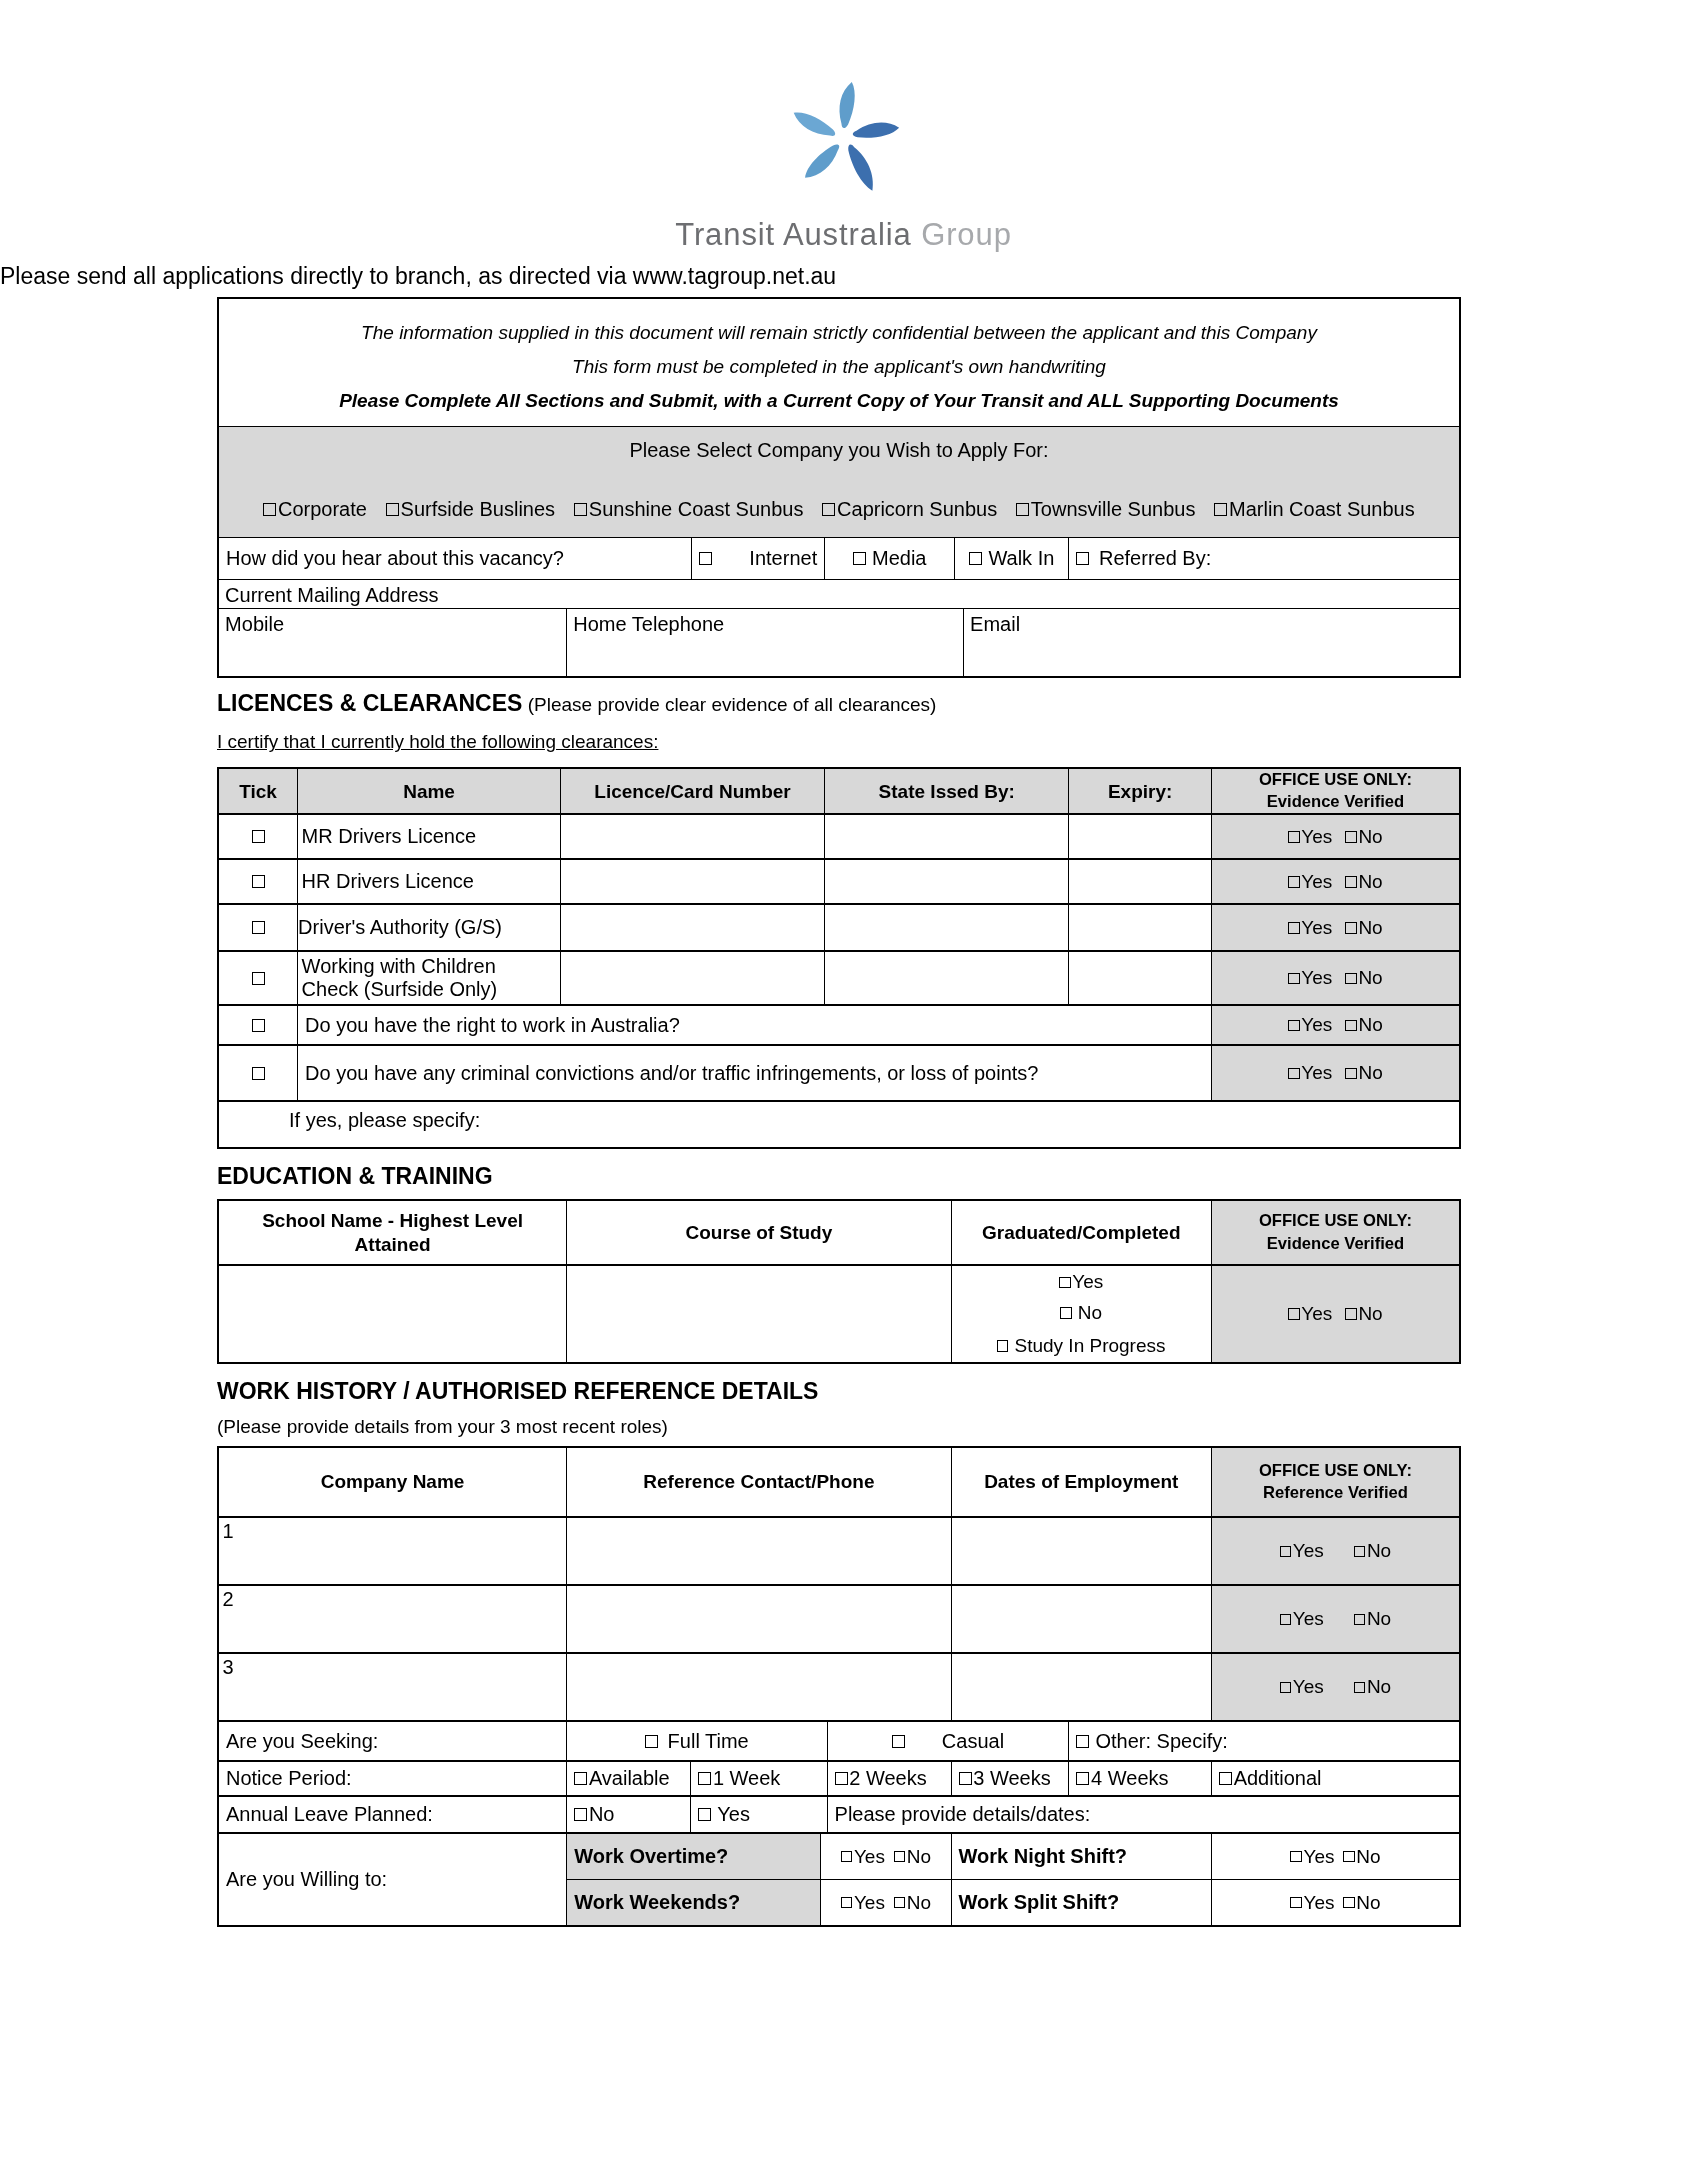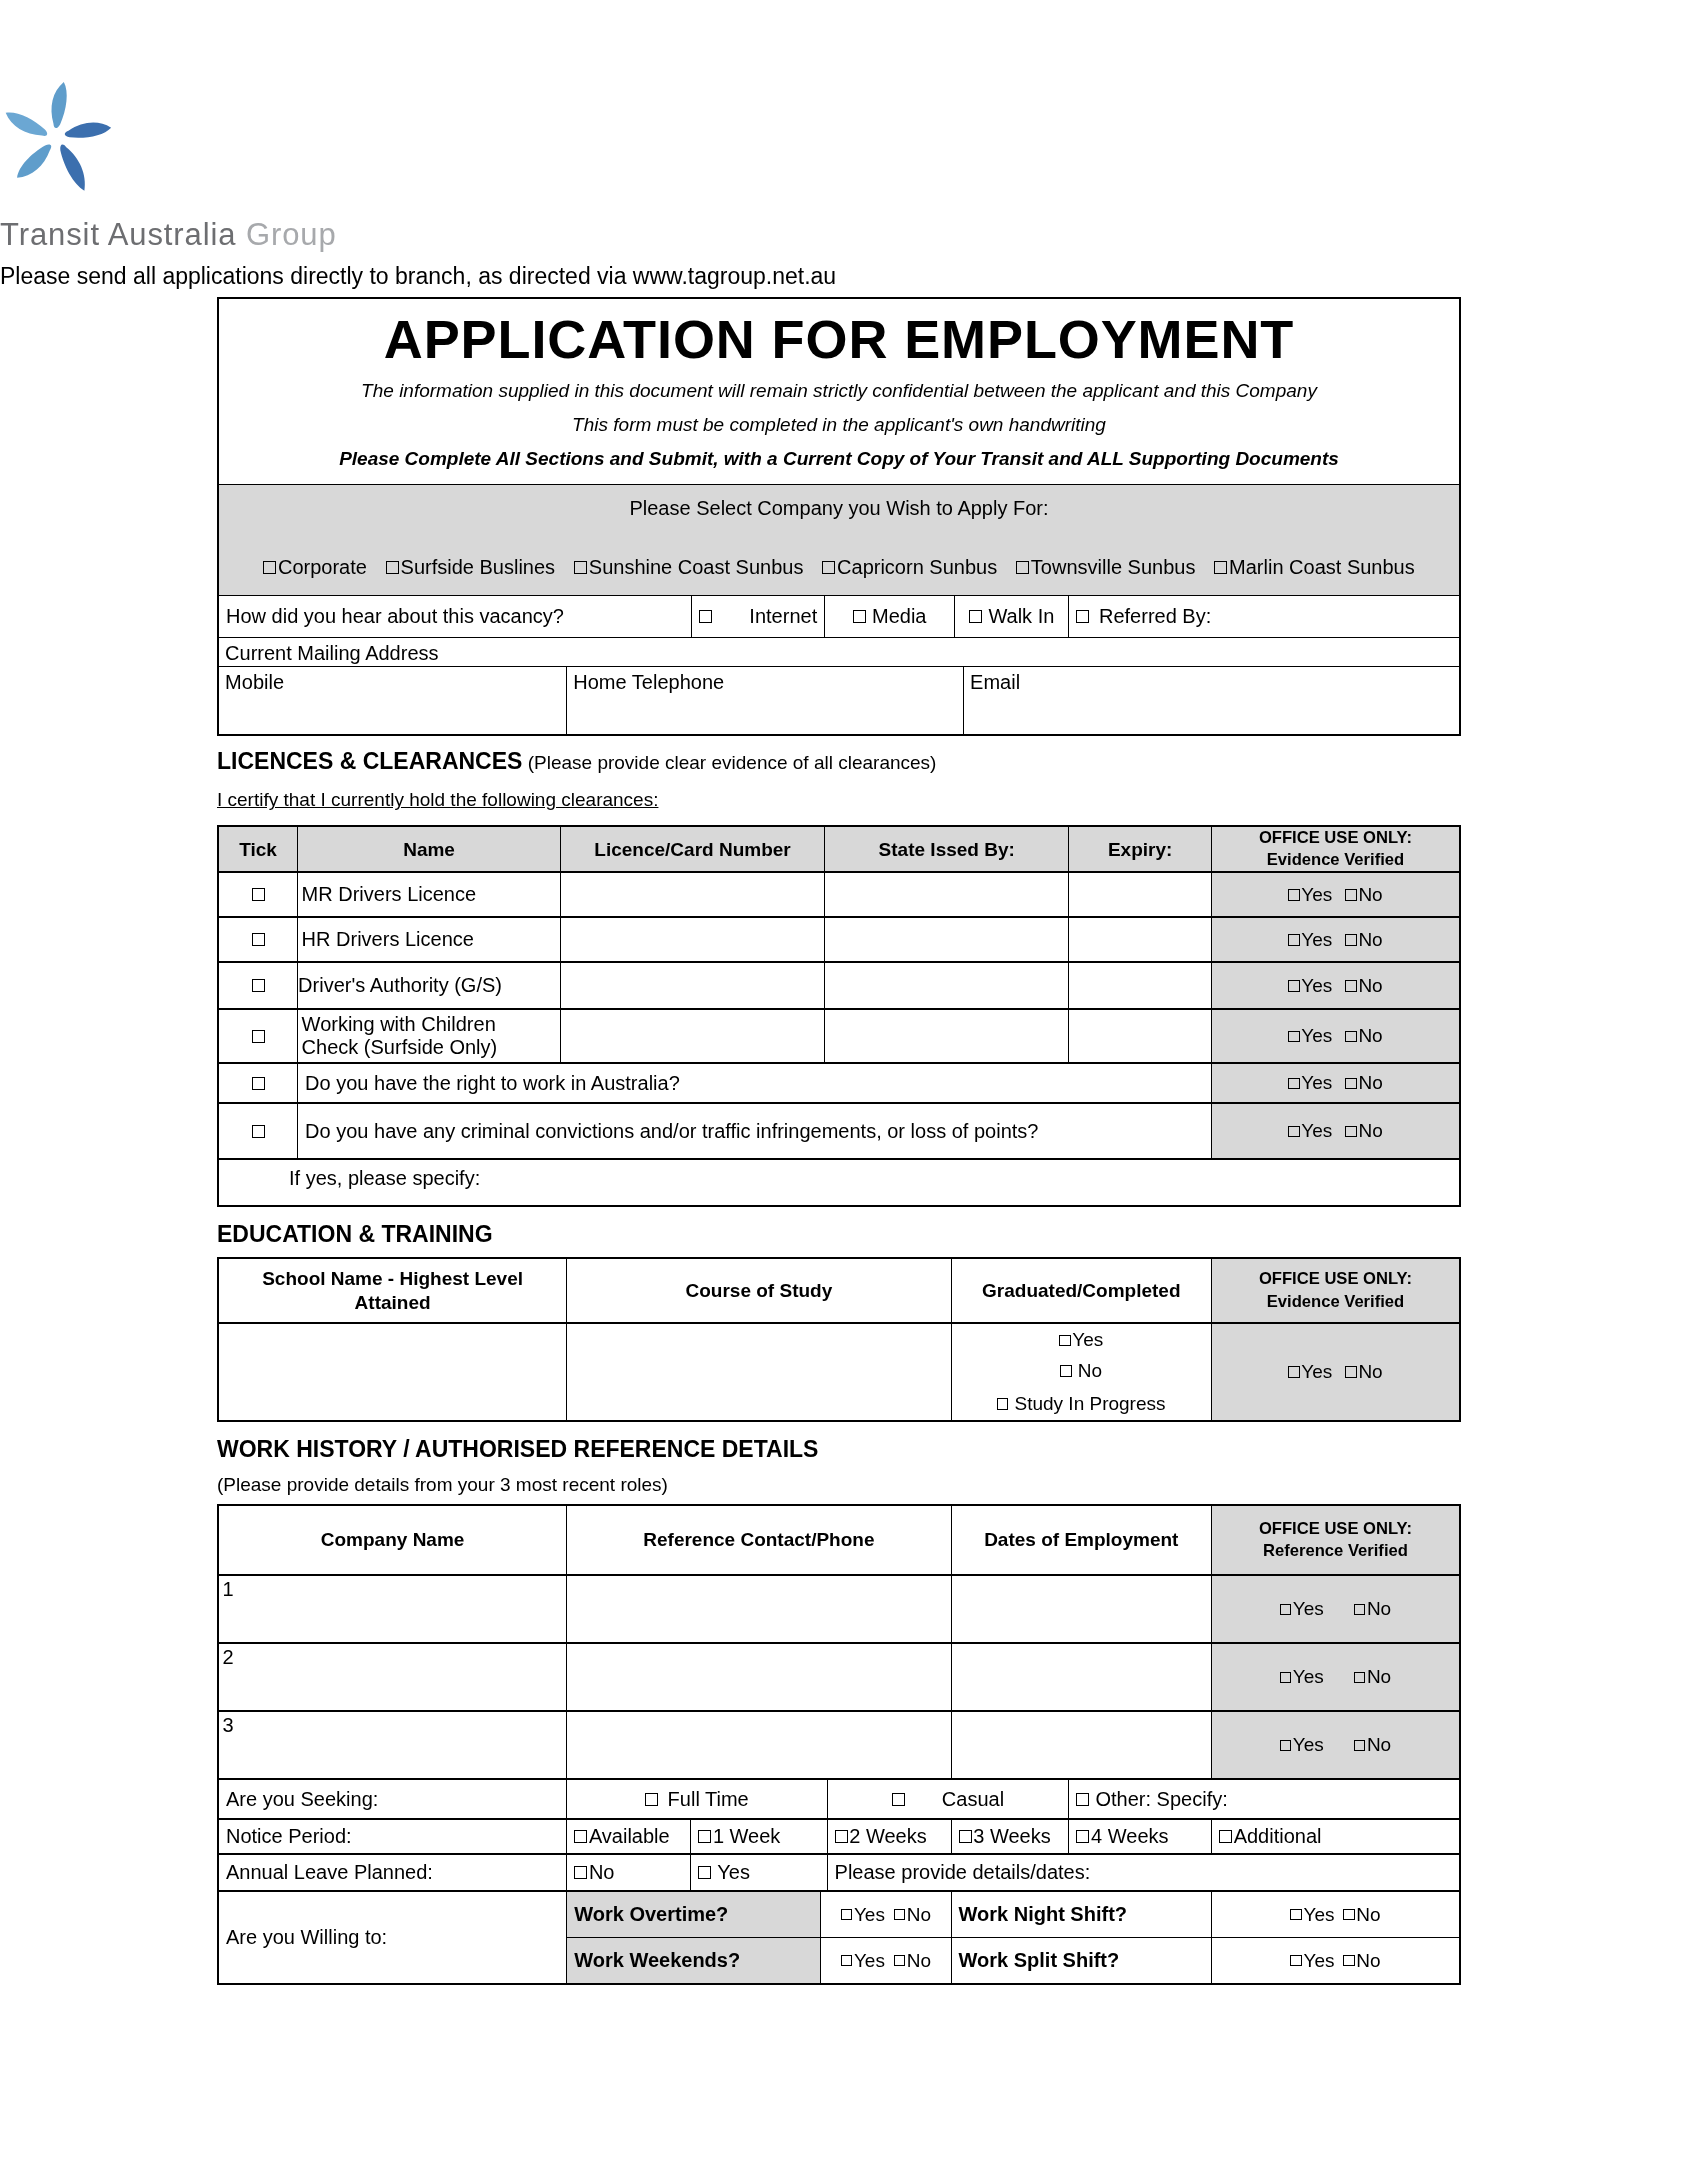--- a/index.html
+++ b/index.html
@@ -8,21 +8,21 @@
     position: relative;
     width: 1687px; height: 2184px;
     background: #ffffff;
     font-family: "Liberation Sans", sans-serif;
     color: #000;
     overflow: hidden;
   }
   .formcol { width: 1244px; margin-left: 217px; }
 
   
-  .logo-block { padding-top: 65px; }
+  .logo-block { padding-top: 65px; text-align: center; }
   .logo-text { margin-top: 1.7px; font-size: 31px; letter-spacing: 0.9px; }
   .lt1 { color: #6d6e71; }
   .lt2 { color: #a7a9ac; }
   .send-line { margin-top: 10.5px; font-size: 23px; text-align: left; }
 
   
   .mb, .tbl { border: 2.6px solid #000; }
   .r { display: flex; align-items: stretch; border-top: 1.7px solid #000; }
   .r0 { border-top: none; }
   .tk { border-top-width: 2.6px; }
@@ -115,21 +115,20 @@
     </div>
   </div>
 
   <div class="send-line">Please send all applications directly to branch, as directed via www.tagroup.net.au</div>
 
   <div class="formcol">
 
     <div class="mb" style="margin-top:7px">
 
       <div class="title-pad">
-        <div class="h1">APPLICATION FOR EMPLOYMENT</div>
         <div class="sub">The information supplied in this document will remain strictly confidential between the applicant and this Company</div>
         <div class="sub">This form must be completed in the applicant's own handwriting</div>
         <div class="sub sub3">Please Complete All Sections and Submit, with a Current Copy of Your Transit and ALL Supporting Documents</div>
       </div>
 
       <div class="company">
         <div class="prompt">Please Select Company you Wish to Apply For:</div>
         <div class="opts">
           <span class="cbi">
               <span class="cb"></span>

